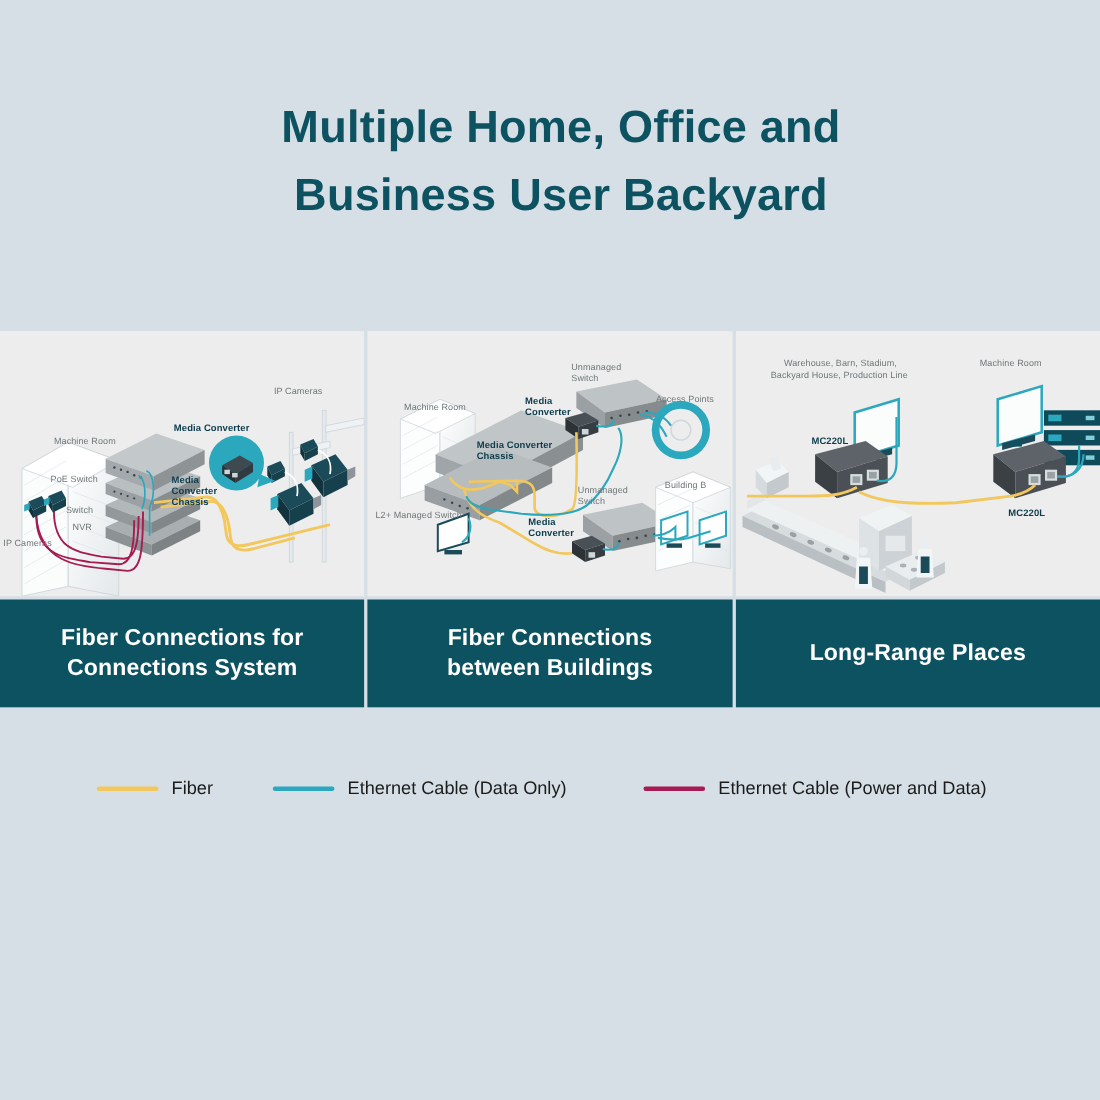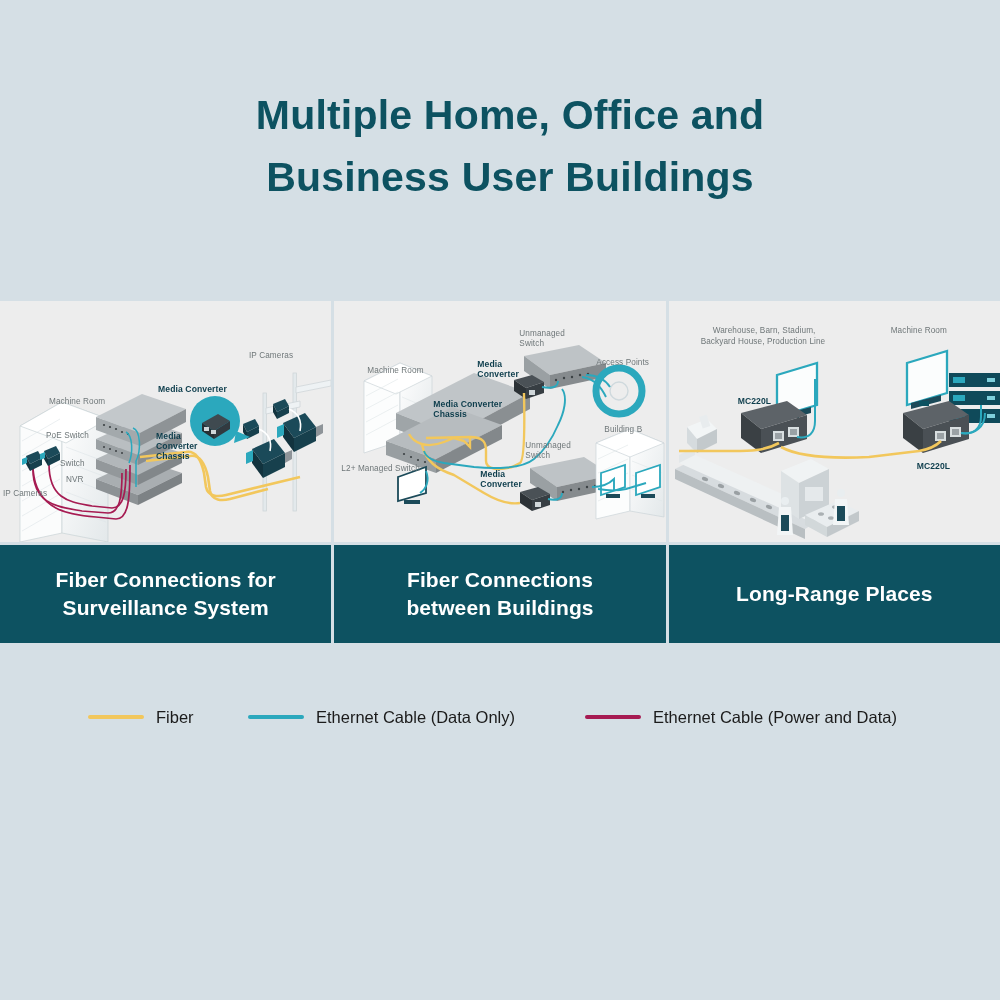--- a/index.html
+++ b/index.html
@@ -127,21 +127,21 @@
   .lb.mid { color: #6f7779; font-weight:400; }
   .lb.ctr { text-align: center; }
 </style>
 </head>
 <body>
 
 <div class="page">
 
   <div class="heading">
     <span class="ln">Multiple Home, Office and</span>
-    <span class="ln">Business User Buildings</span>
+    <span class="ln">Business User Backyard</span>
   </div>
 
   <div class="panels">
 
     <div class="panel">
       <div class="dgm">
         <svg width="332" height="241" viewBox="0 0 332 241" xmlns="http://www.w3.org/2000/svg">
           <defs>
             <linearGradient id="p1bld" x1="0" y1="0" x2="1" y2="1">
               <stop offset="0" stop-color="#ffffff"></stop>
@@ -430,21 +430,21 @@
             <path d="M264,188 C276,190 284,190 292,188 L312,182"></path>
             <path d="M92,170 C96,180 92,188 86,192"></path>
           </g>
         </svg>
       </div>
 
       <div class="lb mid" style="left:33px; top:65px;">Machine Room</div>
       <div class="lb mid" style="left:185px; top:28px;">Unmanaged</div>
       <div class="lb mid" style="left:185px; top:38px;">Switch</div>
       <div class="lb mid" style="left:262px; top:57px;">Access Points</div>
-      <div class="lb mid" style="left:270px; top:124px;">Building B</div>
+      <div class="lb mid" style="left:270px; top:136px;">Building B</div>
       <div class="lb mid" style="left:191px; top:140px;">Unmanaged</div>
       <div class="lb mid" style="left:191px; top:150px;">Switch</div>
       <div class="lb mid" style="left:7px; top:163px;">L2+ Managed Switch</div>
       <div class="lb dark" style="left:143px; top:58px;">Media</div>
       <div class="lb dark" style="left:143px; top:68px;">Converter</div>
       <div class="lb dark" style="left:146px; top:168px;">Media</div>
       <div class="lb dark" style="left:146px; top:178px;">Converter</div>
       <div class="lb dark" style="left:99px; top:98px;">Media Converter</div>
       <div class="lb dark" style="left:99px; top:108px;">Chassis</div>
     </div>
@@ -566,21 +566,21 @@
       <div class="lb mid" style="left:222px; top:25px;">Machine Room</div>
       <div class="lb dark" style="left:69px; top:95px;">MC220L</div>
       <div class="lb dark" style="left:248px; top:160px;">MC220L</div>
     </div>
   </div>
 
   <div class="captions">
     <div class="caption">
       <span>
         <span class="ln">Fiber Connections for</span>
-        <span class="ln">Surveillance System</span>
+        <span class="ln">Connections System</span>
       </span>
     </div>
     <div class="caption">
       <span>
         <span class="ln">Fiber Connections</span>
         <span class="ln">between Buildings</span>
       </span>
     </div>
     <div class="caption">
       <span>

